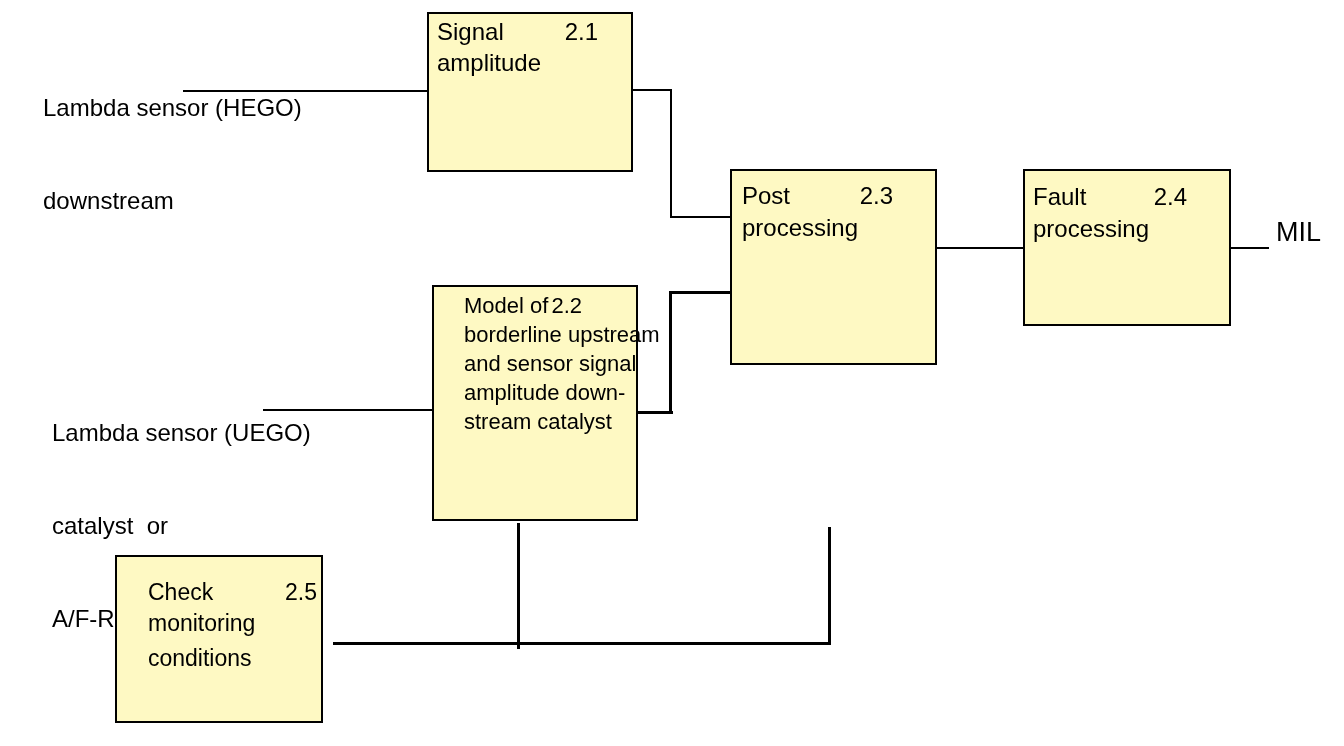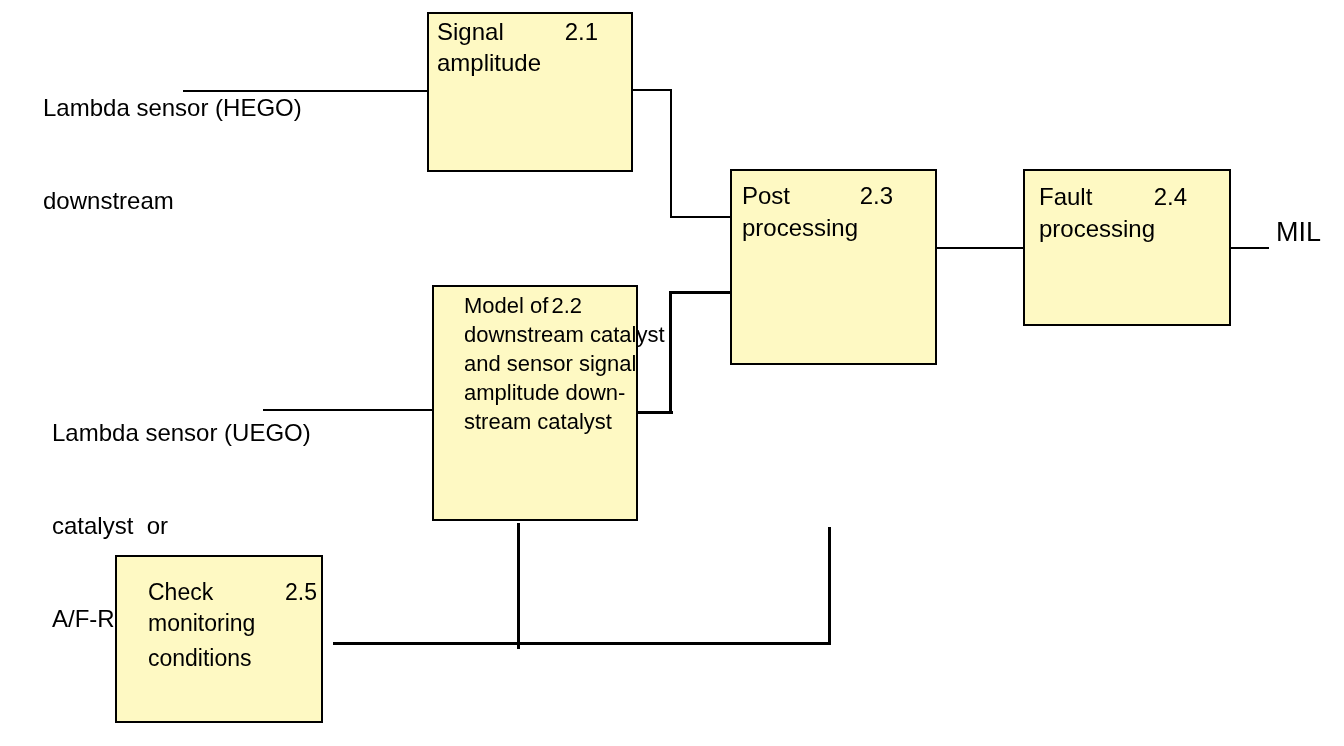--- a/index.html
+++ b/index.html
@@ -27,21 +27,21 @@
 
   
   #blk-signal{left:427px;top:12px;width:206px;height:160px;
     font-size:24px;line-height:31px;padding:2px 33px 0 8px;}
   #blk-model{left:432px;top:285px;width:206px;height:236px;
     font-size:22px;line-height:29px;padding:4px 54px 0 30px;}
   #blk-model .body{white-space:pre;}
   #blk-post{left:730px;top:169px;width:207px;height:196px;
     font-size:24px;line-height:32px;padding:9px 42px 0 10px;}
   #blk-fault{left:1023px;top:169px;width:208px;height:157px;
-    font-size:24px;line-height:32px;padding:10px 42px 0 14px;}
+    font-size:24px;line-height:32px;padding:10px 42px 0 8px;}
   #blk-check{left:115px;top:555px;width:208px;height:168px;
     font-size:23px;line-height:31px;padding:20px 4px 0 31px;}
   #blk-check .line-conditions{margin-top:4px;}
 
   
   #label-hego{left:43px;top:30px;font-size:24px;line-height:31px;}
   #label-uego{left:52px;top:355px;font-size:24px;line-height:31px;}
   #label-mil{left:1276px;top:217px;font-size:27px;line-height:31px;}
 
   
@@ -83,21 +83,21 @@
       <span>2.1</span>
     </div>
     <div>amplitude</div>
   </div>
 
   <div class="block" id="blk-model">
     <div class="title-row">
       <span>Model of</span>
       <span>2.2</span>
     </div>
-    <div class="body">downstream catalyst</div>
+    <div class="body">borderline upstream</div>
     <div class="body">and sensor signal</div>
     <div class="body">amplitude down-</div>
     <div class="body">stream catalyst</div>
   </div>
 
   <div class="block" id="blk-post">
     <div class="title-row">
       <span>Post</span>
       <span>2.3</span>
     </div>

